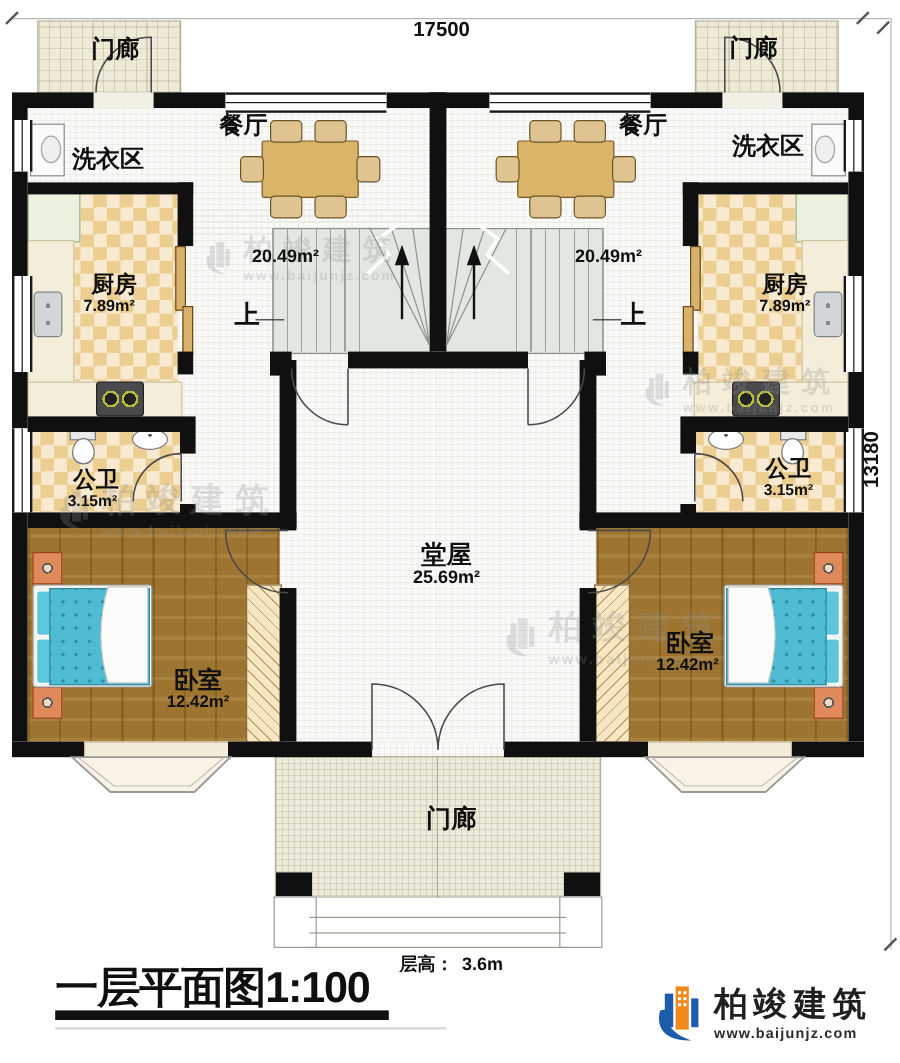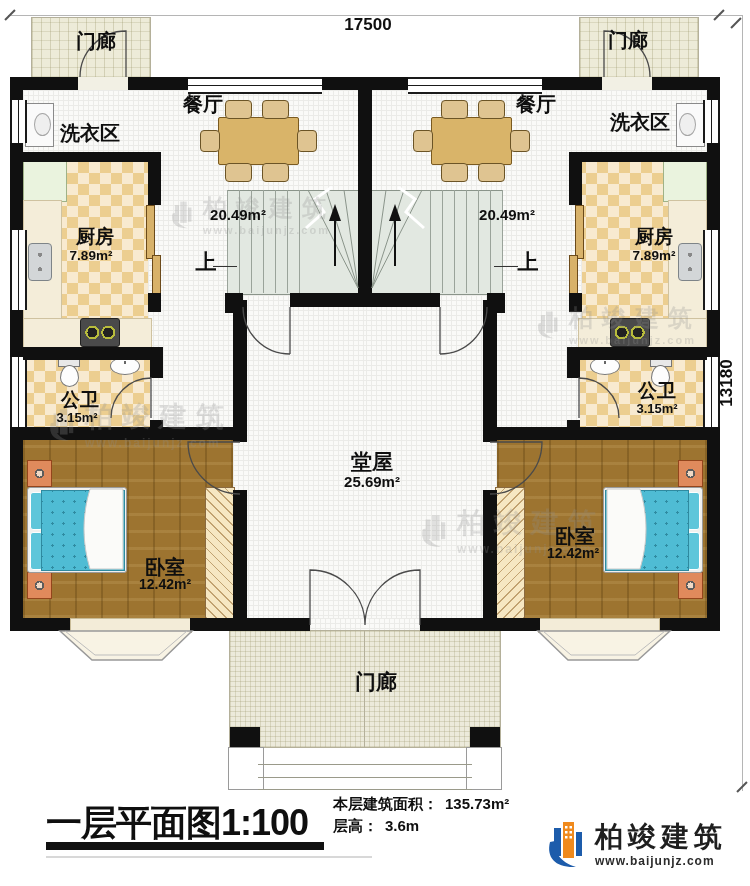--- a/index.html
+++ b/index.html
@@ -331,21 +331,20 @@
   <div class="lbl" style="left:573px;top:553px;font-size:14px">12.42m²</div>
   <div class="lbl" style="left:376px;top:682px;font-size:21px">门廊</div>
 
   <div class="lbl" style="left:368px;top:25px;font-size:17px">17500</div>
   <div class="lbl rot" style="left:727px;top:383px;font-size:17px">13180</div>
 
   <div class="title">一层平面图1:100</div>
   <div class="bar"></div>
   <div class="thin"></div>
   <div class="stats">
-    <div class="row"><span class="sl">本层建筑面积：</span><span class="sv">135.73m²</span></div>
     <div class="row"><span class="sl">层高：</span><span class="sv">3.6m</span></div>
   </div>
 
   <div class="logo">
     <svg style="position:absolute;left:3px;top:10px" width="40" height="54" viewBox="0 0 40 54">
       <path d="M4,26 C0,42 10,52 30,51 C14,46 8,36 9,25 Z" fill="#1d5cab"></path>
       <rect x="8" y="12" width="7" height="28" fill="#1d5cab"></rect>
       <rect x="17" y="6" width="11" height="36" fill="#f08a1d"></rect>
       <rect x="19" y="10" width="2.5" height="2.5" fill="#fff"></rect>
         <rect x="23.5" y="10" width="2.5" height="2.5" fill="#fff"></rect>

